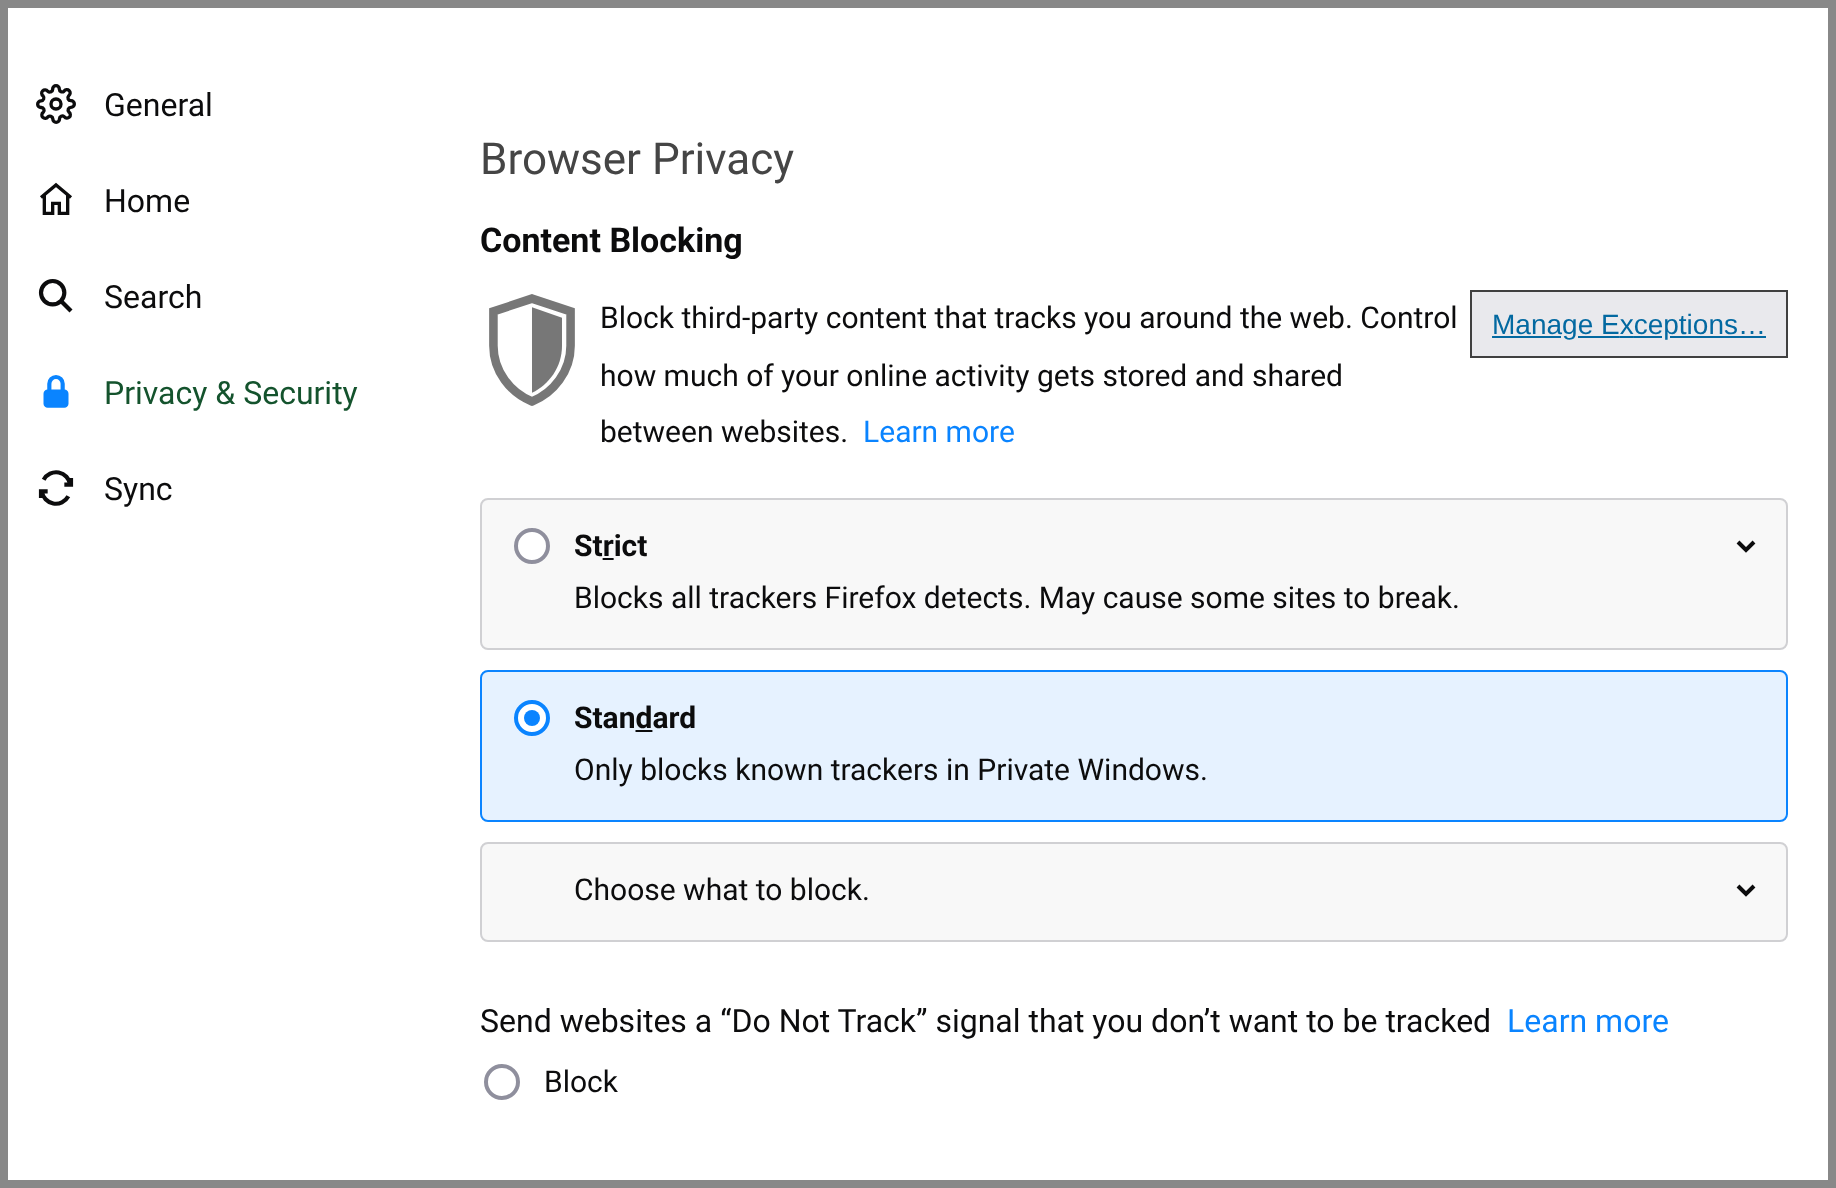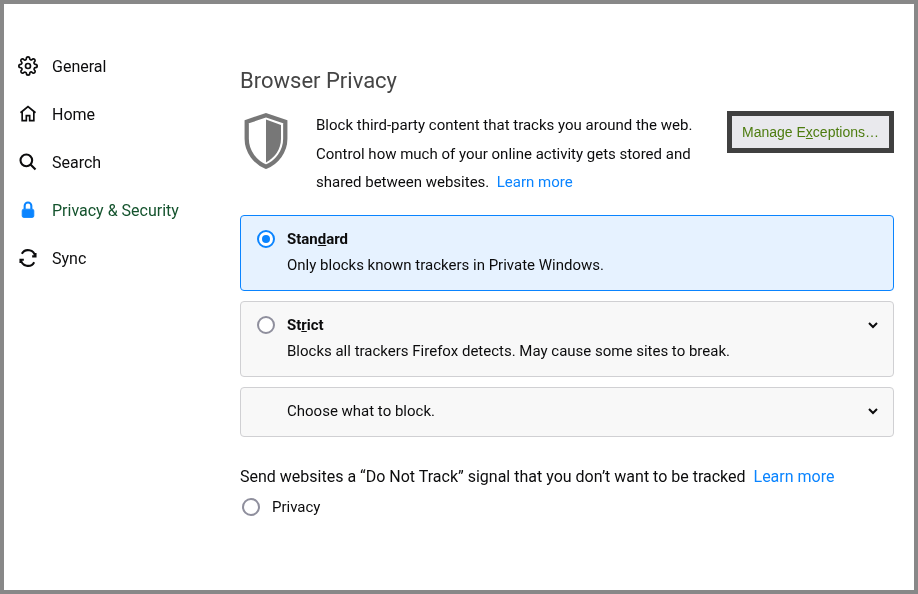--- a/index.html
+++ b/index.html
@@ -11,23 +11,22 @@
       height: 594px;
       overflow: hidden;
       border: 4px solid #888;
     }
     .layout {
       display: flex;
       height: 100%;
     }
     .sidebar {
       width: 216px;
-      padding-top: 14px;
-      flex-shrink: 0;
-      margin-top: 24px;
+      padding-top: 24px;
+      flex-shrink: 0;
     }
     .sidebar-item {
       display: flex;
       align-items: center;
       padding: 12px 12px 12px 12px;
       cursor: pointer;
       font-size: 16px;
       color: #0c0c0d;
     }
     .sidebar-item .icon {
@@ -56,47 +55,48 @@
       margin-top: 46px;
     }
     .section-title {
       font-size: 17px;
       font-weight: 700;
       margin-bottom: 14px;
     }
     .intro-row {
       display: flex;
       align-items: flex-start;
-      gap: 20px;
+      gap: 4px;
       margin-bottom: 18px;
     }
     .shield-box {
       width: 56px;
       flex-shrink: 0;
     }
     .intro-text {
       flex: 1;
       font-size: 15px;
       line-height: 1.9;
       color: #0c0c0d;
     }
     .learn-link {
       color: #0a84ff;
       text-decoration: none;
       cursor: pointer;
     }
     .manage-btn {
       background: #e9e9ed;
-      border: 5px solid #404040;
+      border: 1px solid #404040;
       padding: 8px 10px;
       font-size: 14px;
       cursor: pointer;
-      color: #4d7c0f;
+      color: #0369a1;
       white-space: nowrap;
       flex-shrink: 0;
+      text-decoration: underline;
     }
     .options {
       display: flex;
       flex-direction: column;
       gap: 10px;
       margin-bottom: 30px;
     }
     .option-card {
       border: 1px solid #d0d0d3;
       border-radius: 4px;
@@ -215,71 +215,72 @@
             <path d="M3.5 14a8.5 8.5 0 0 0 15.9 3"></path>
         </svg>
       </span>
       <span>Sync</span>
     </div>
   </nav>
 
   <main class="main">
     <h1 class="page-title">Browser Privacy</h1>
 
+    <h2 class="section-title">Content Blocking</h2>
 
     <div class="intro-row">
       <div class="shield-box">
         <svg width="52" height="60" viewBox="0 0 24 28">
           <path d="M12 2 L21 5 V13 C21 19 17 24 12 26 C7 24 3 19 3 13 V5 Z" fill="none" stroke="#777" stroke-width="2"></path>
           <path d="M12 4 V24 C16 22 19 18 19 13 V6.5 Z" fill="#777"></path>
         </svg>
       </div>
       <div class="intro-text">
         <span>Block third-party content that tracks you around the web. Control how much of your online activity gets stored and shared between websites.</span>
         &nbsp;<a class="learn-link">Learn more</a>
       </div>
       <button class="manage-btn">
         <span>Manage E<span style="text-decoration:underline">x</span>ceptions…</span>
       </button>
     </div>
 
     <div class="options">
-      <div class="option-card selected">
-        <div class="option-header">
-          <span class="radio checked"></span>
-          <span class="option-title"><span>Stan</span><span class="ul">d</span><span>ard</span></span>
-        </div>
-        <div class="option-desc">Only blocks known trackers in Private Windows.</div>
-      </div>
-
       <div class="option-card">
         <span class="chevron">
           <svg width="12" height="12" viewBox="0 0 12 12">
               <path d="M2 4l4 4 4-4" fill="none" stroke="#0c0c0d" stroke-width="2"></path>
             </svg>
         </span>
         <div class="option-header">
           <span class="radio"></span>
           <span class="option-title"><span>St</span><span class="ul">r</span><span>ict</span></span>
         </div>
         <div class="option-desc">Blocks all trackers Firefox detects. May cause some sites to break.</div>
       </div>
 
+      <div class="option-card selected">
+        <div class="option-header">
+          <span class="radio checked"></span>
+          <span class="option-title"><span>Stan</span><span class="ul">d</span><span>ard</span></span>
+        </div>
+        <div class="option-desc">Only blocks known trackers in Private Windows.</div>
+      </div>
+
       <div class="option-card">
         <span class="chevron">
           <svg width="12" height="12" viewBox="0 0 12 12">
               <path d="M2 4l4 4 4-4" fill="none" stroke="#0c0c0d" stroke-width="2"></path>
             </svg>
         </span>
         <div class="option-desc">Choose what to block.</div>
       </div>
     </div>
 
     <div class="dnt-text">
       <span>Send websites a “Do Not Track” signal that you don’t want to be tracked</span>
       &nbsp;<a class="learn-link">Learn more</a>
     </div>
     <div class="dnt-option">
       <span class="radio"></span>
-      <span>Privacy</span>
+      <span>Block</span>
     </div>
   </main>
 </div>
 
 </body></html>

